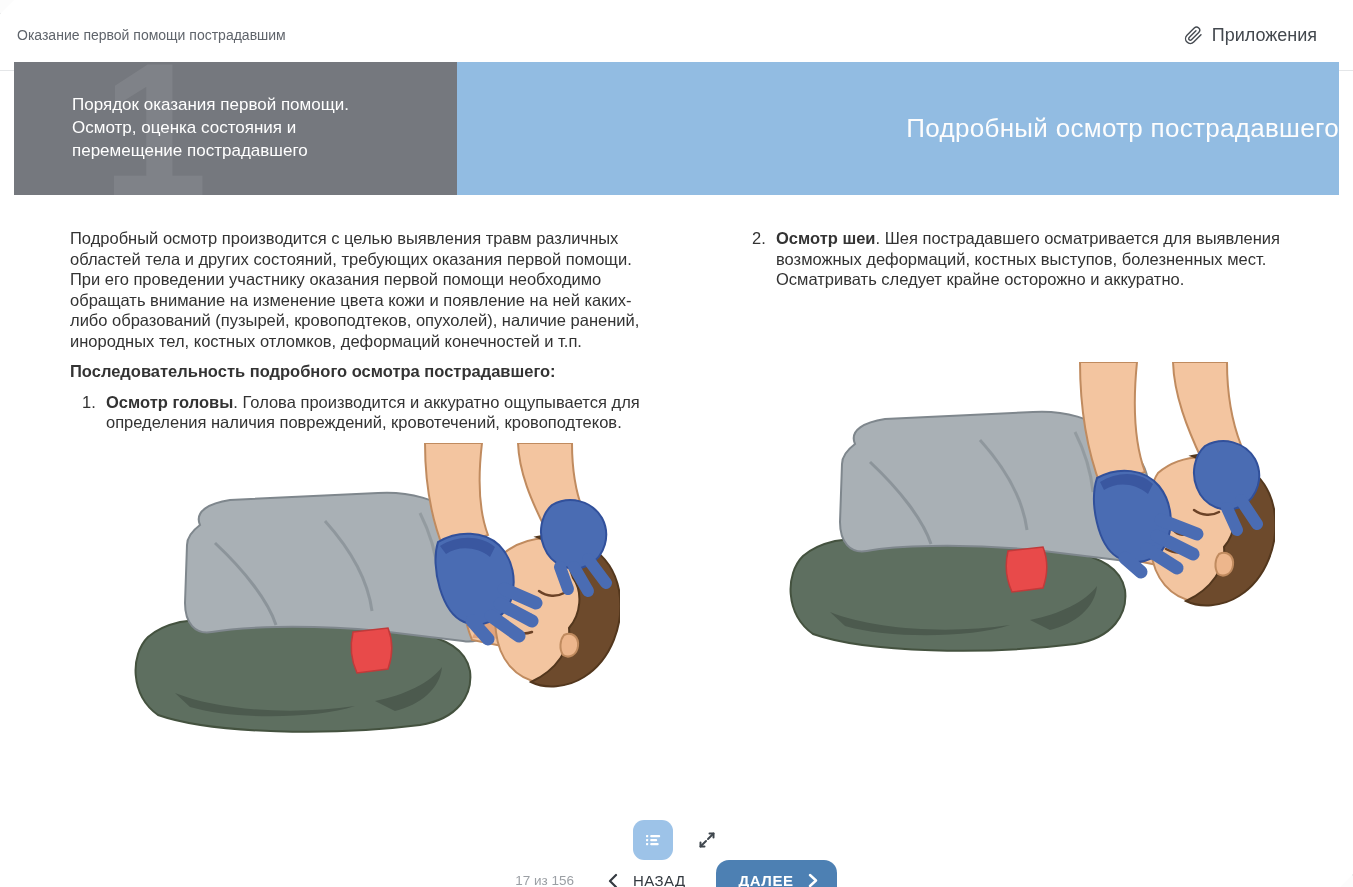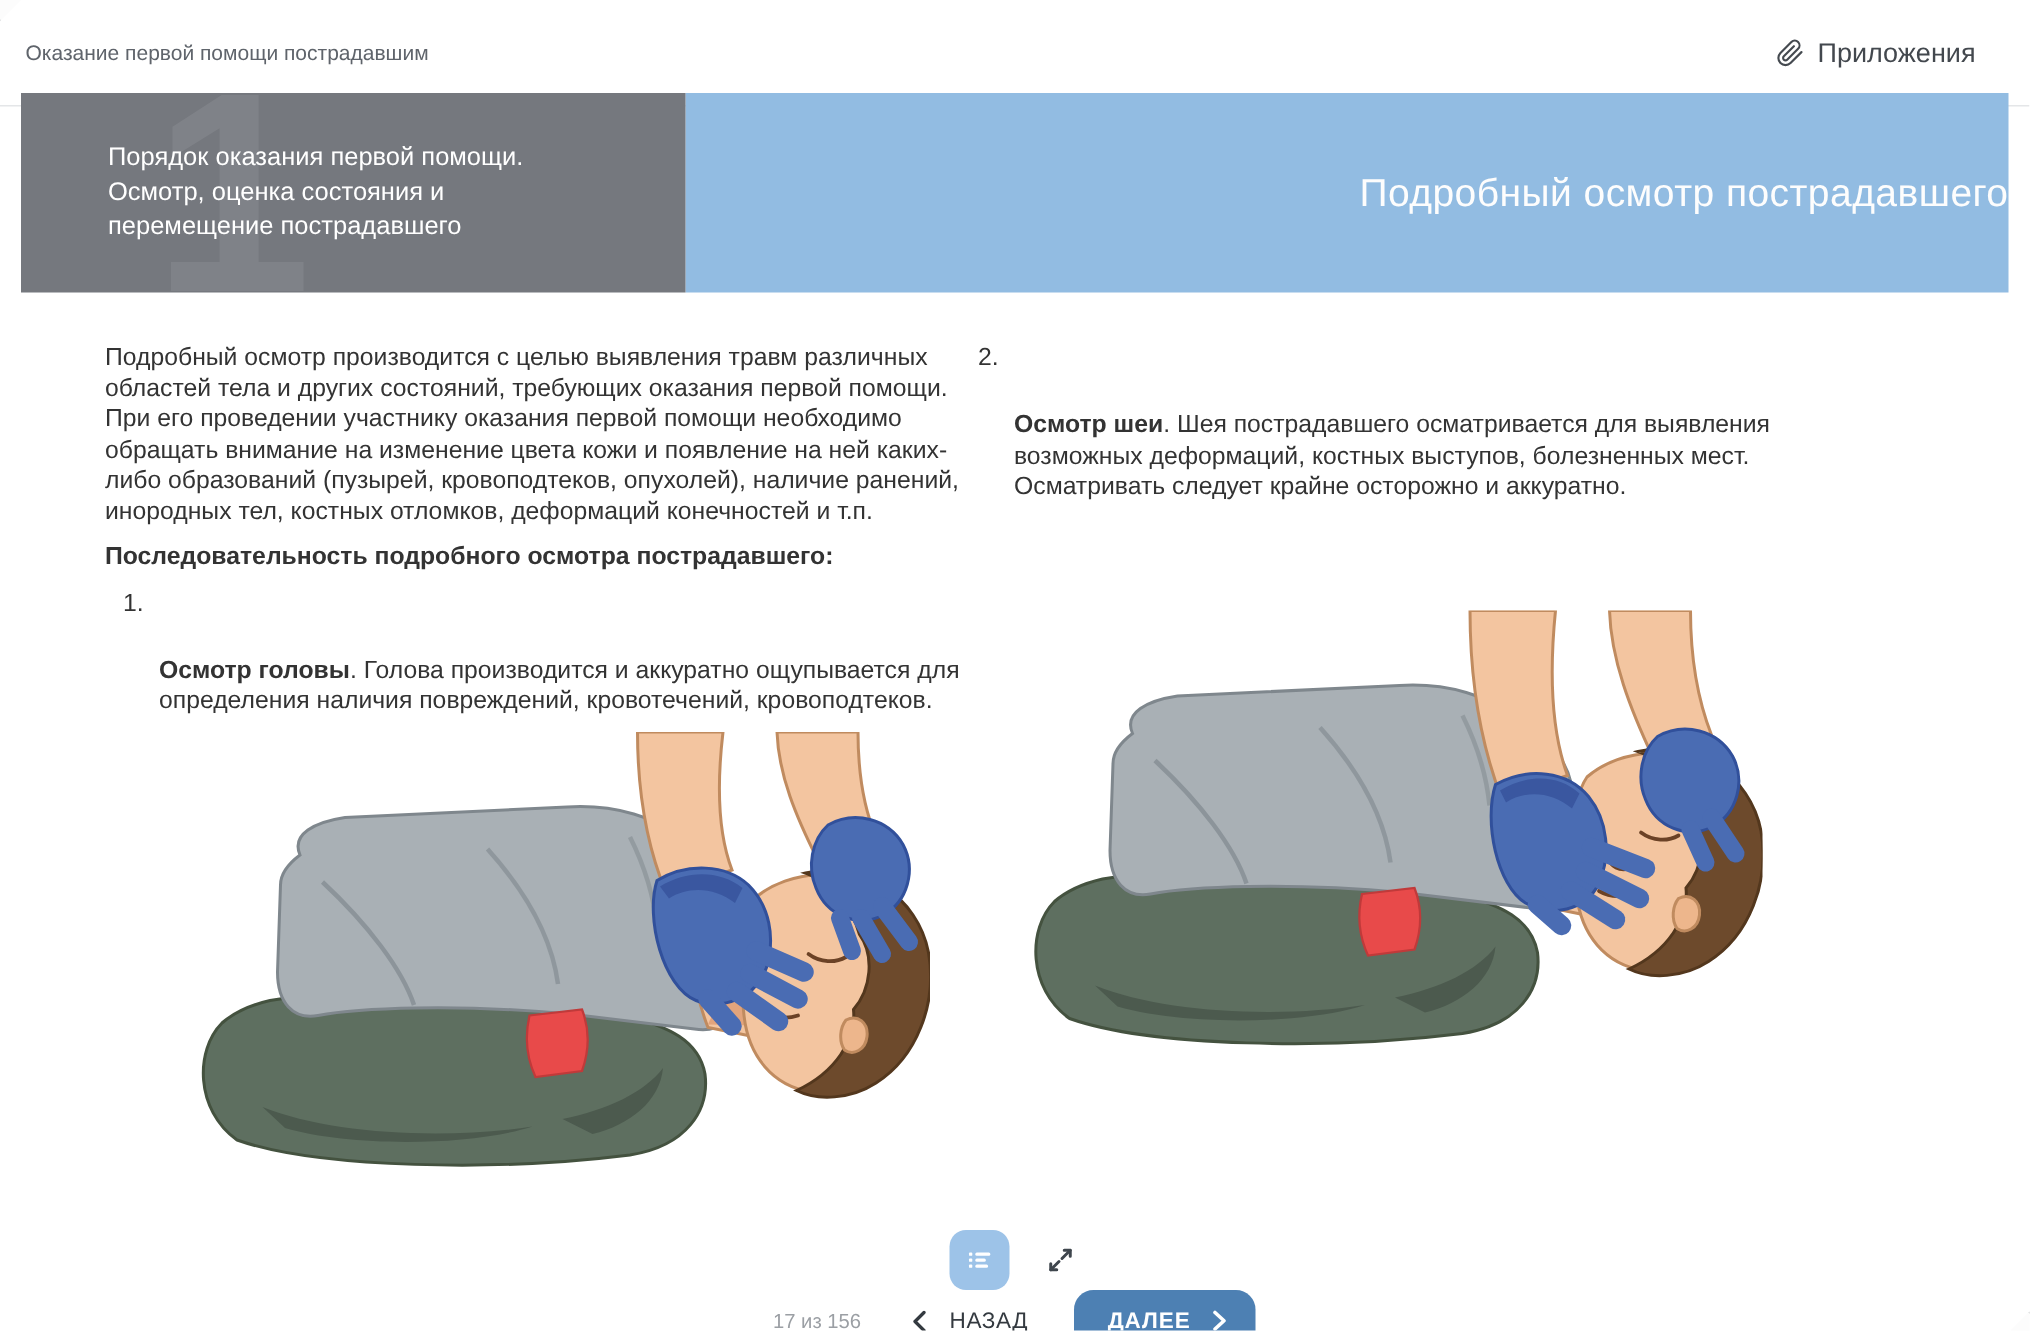--- a/index.html
+++ b/index.html
@@ -33,26 +33,26 @@
     display:flex;align-items:center;}
   .module-watermark{position:absolute;left:88px;top:50%;transform:translateY(-50%);
     font-size:190px;font-weight:bold;color:rgba(255,255,255,0.08);line-height:1;user-select:none;}
   .module-title{position:relative;margin-left:58px;max-width:335px;color:#fff;
     font-size:17px;font-weight:normal;line-height:1.35;}
   .title-box{flex:1;background:var(--header-blue);display:flex;align-items:center;justify-content:flex-end;}
   .slide-title{margin-left:56px;color:#fdfdfd;font-size:26px;font-weight:normal;letter-spacing:.3px;}
 
   
   .content{position:absolute;top:228px;left:0;right:0;display:grid;
-    grid-template-columns:570px 570px;padding:0 43px 0 70px;}
+    grid-template-columns:570px 570px;column-gap:100px;padding:0 43px 0 70px;}
   .content p, .content .list-item{font-size:16.5px;line-height:20.5px;color:var(--body-text);}
   .sequence-heading{font-size:16.5px;line-height:20.5px;font-weight:bold;margin-top:10px;}
   .list-item{display:flex;margin-top:10px;}
   .list-item .num{width:24px;flex:0 0 24px;text-align:left;margin-left:12px;}
-  .list-item .item-text{flex:1;margin-top:45px;}
+  .list-item .item-text{flex:1;}
   figure{line-height:0;}
   .fig-left{margin:10px 0 0 50px;}
   .fig-right{margin:72px 0 0 35px;}
 
   
   .bottombar{position:absolute;left:0;right:0;bottom:0;height:67px;display:flex;
     align-items:center;justify-content:space-between;padding:0 19px 0 18px;background:#fff;flex-direction:column;}
   .bottom-left{display:flex;align-items:center;gap:21px;}
   .menu-btn{width:40px;height:40px;border:none;border-radius:11px;background:var(--menu-button);
     display:flex;align-items:center;justify-content:center;cursor:pointer;}

